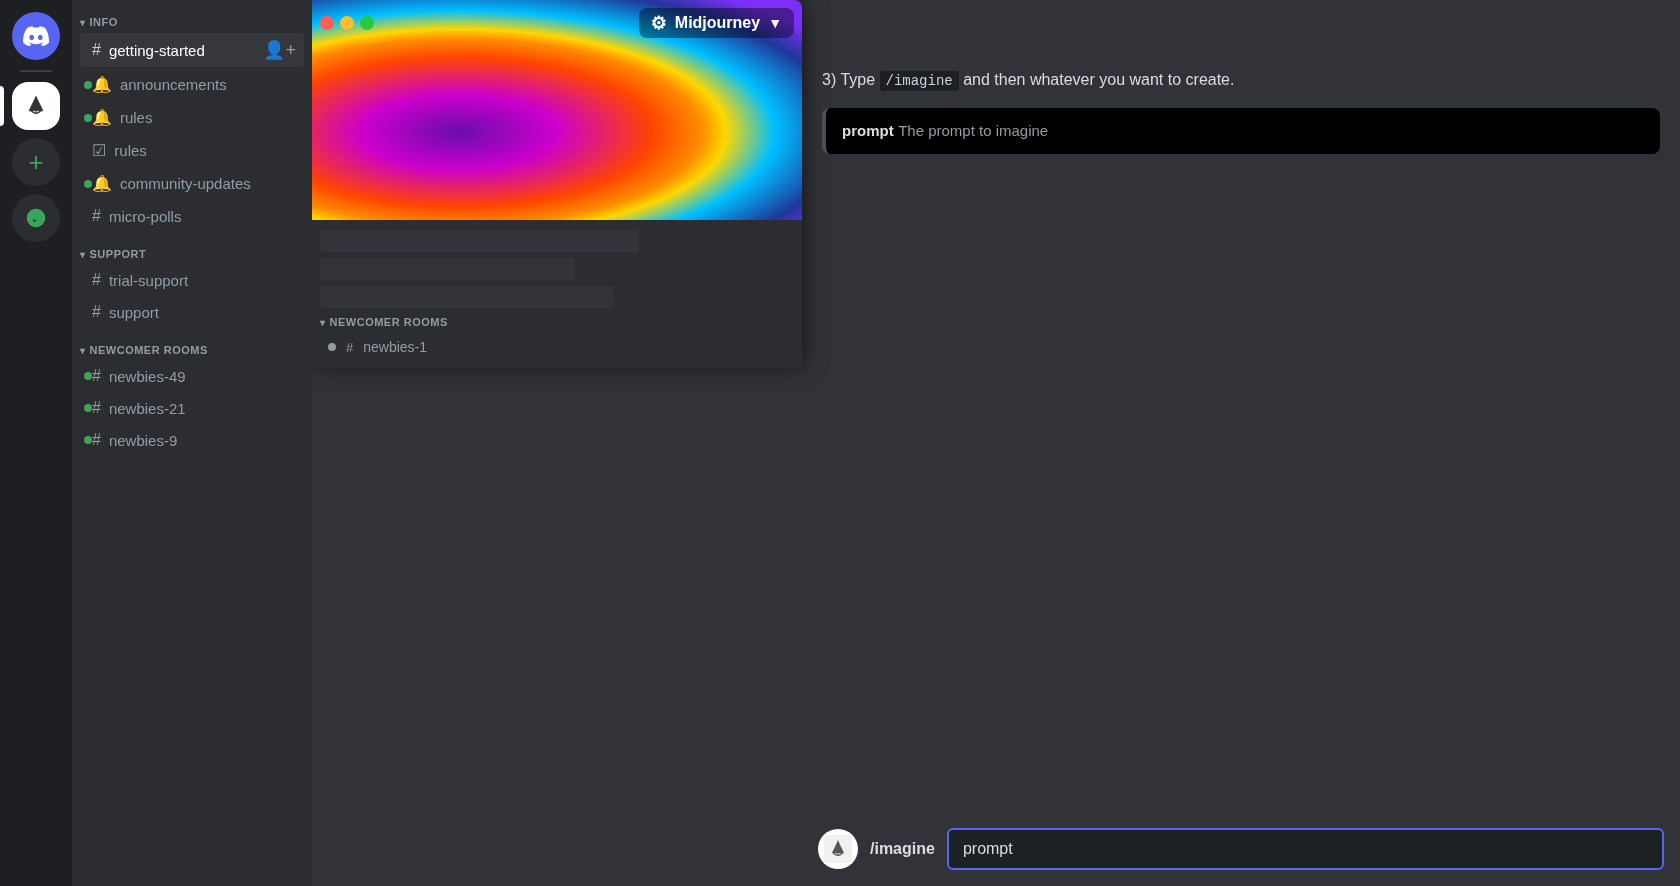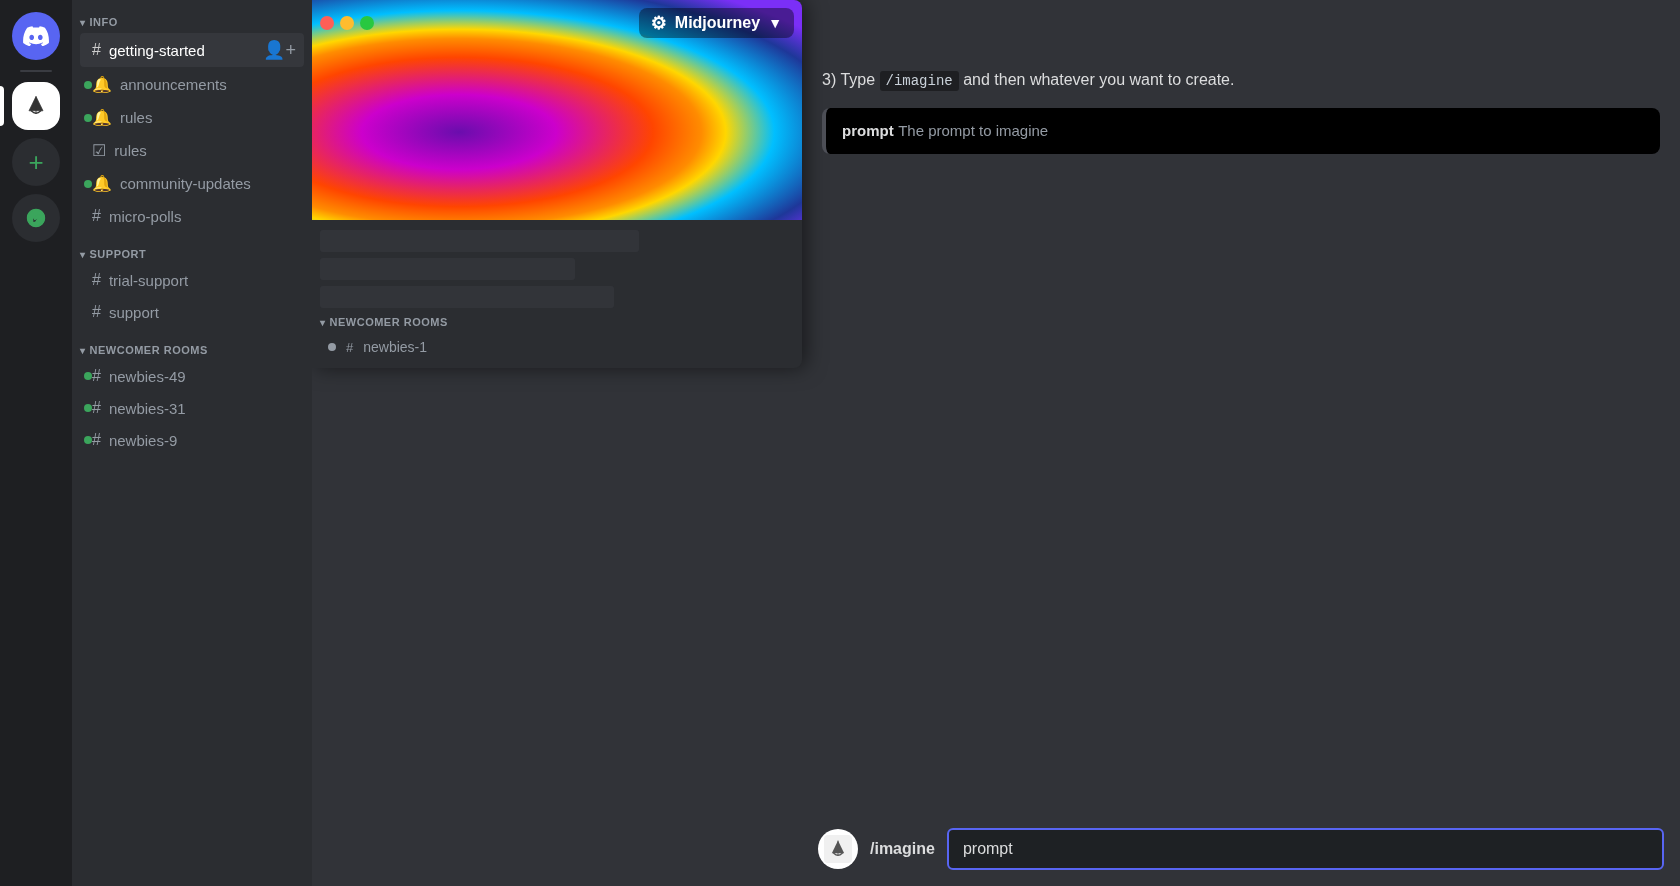--- a/index.html
+++ b/index.html
@@ -431,21 +431,21 @@
     <span>NEWCOMER ROOMS</span>
   </div>
   <div class="channel-item" style="position:relative">
     <div class="online-dot"></div>
     <span class="channel-icon">#</span>
     <span>newbies-49</span>
   </div>
   <div class="channel-item" style="position:relative">
     <div class="online-dot"></div>
     <span class="channel-icon">#</span>
-    <span>newbies-31</span>
+    <span>newbies-21</span>
   </div>
   <div class="channel-item" style="position:relative">
     <div class="online-dot"></div>
     <span class="channel-icon">#</span>
     <span>newbies-9</span>
   </div>
 </div>
 
 <div class="main-content">
 

